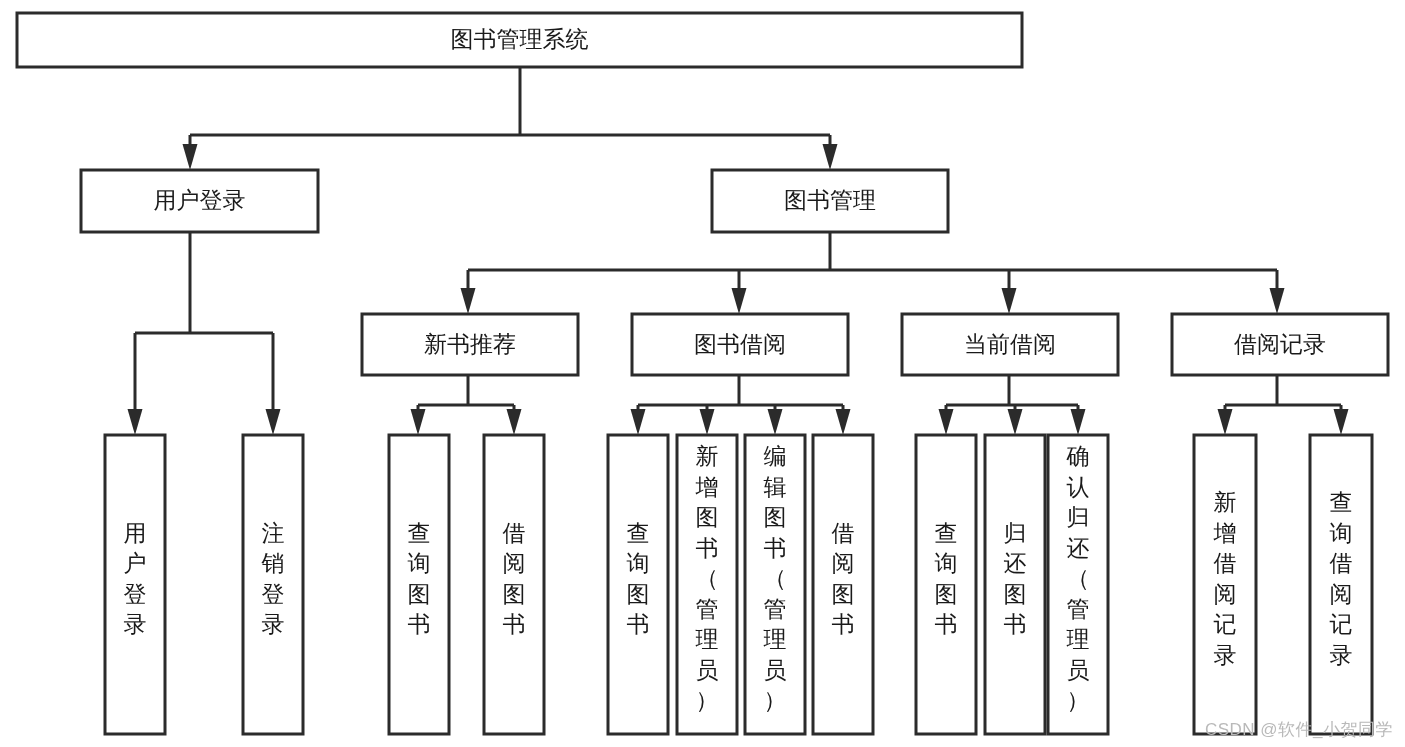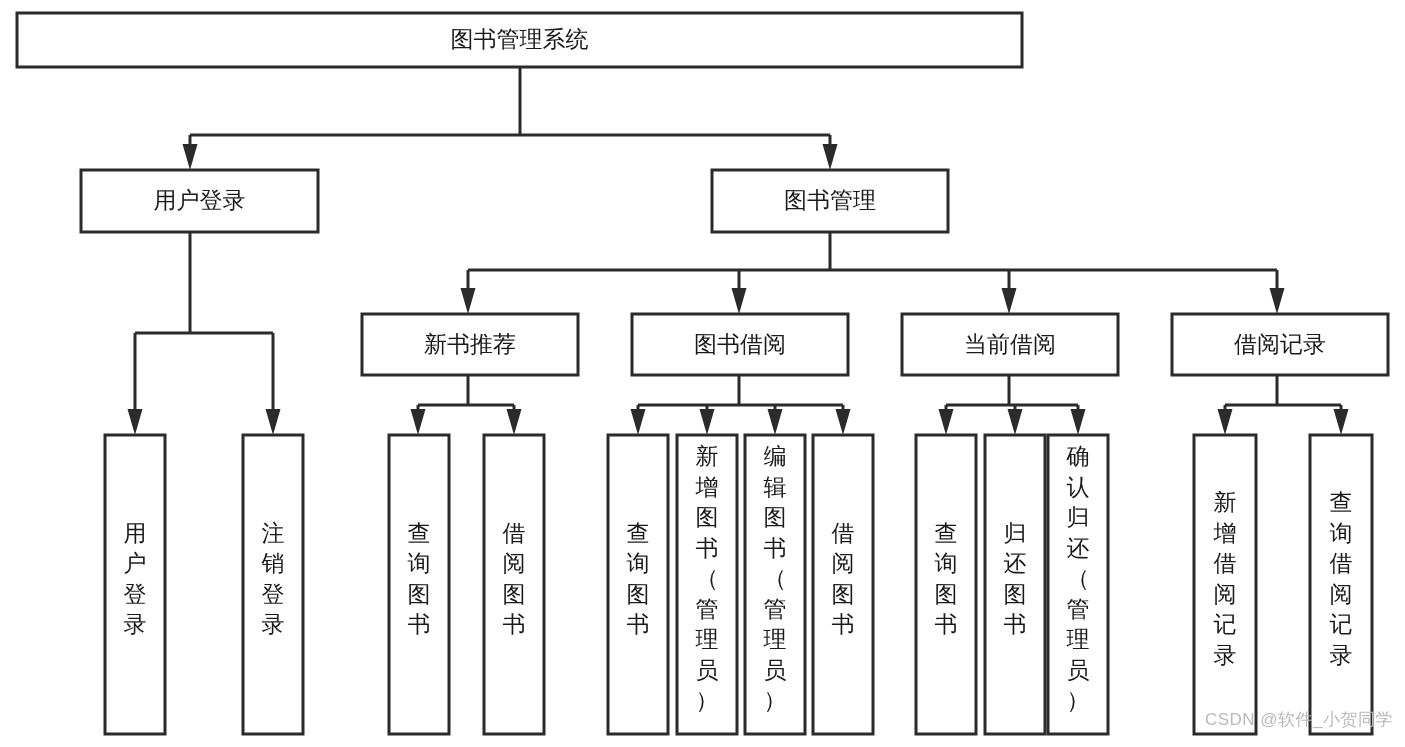--- a/index.html
+++ b/index.html
@@ -51,21 +51,21 @@
   }
   .node-label-vertical {
     fill: #1a1a1a;
     font-family: "Liberation Sans", "DejaVu Sans", sans-serif;
     font-size: 23px;
     text-anchor: middle;
   }
   .watermark {
     position: absolute;
     right: 12px;
-    bottom: 16px;
+    bottom: 6px;
     color: #b9b9b9;
     font-size: 17px;
     font-family: "Liberation Sans", "DejaVu Sans", sans-serif;
     letter-spacing: 0.5px;
     white-space: nowrap;
     user-select: none;
   }
 </style>
 </head>
 <body>

